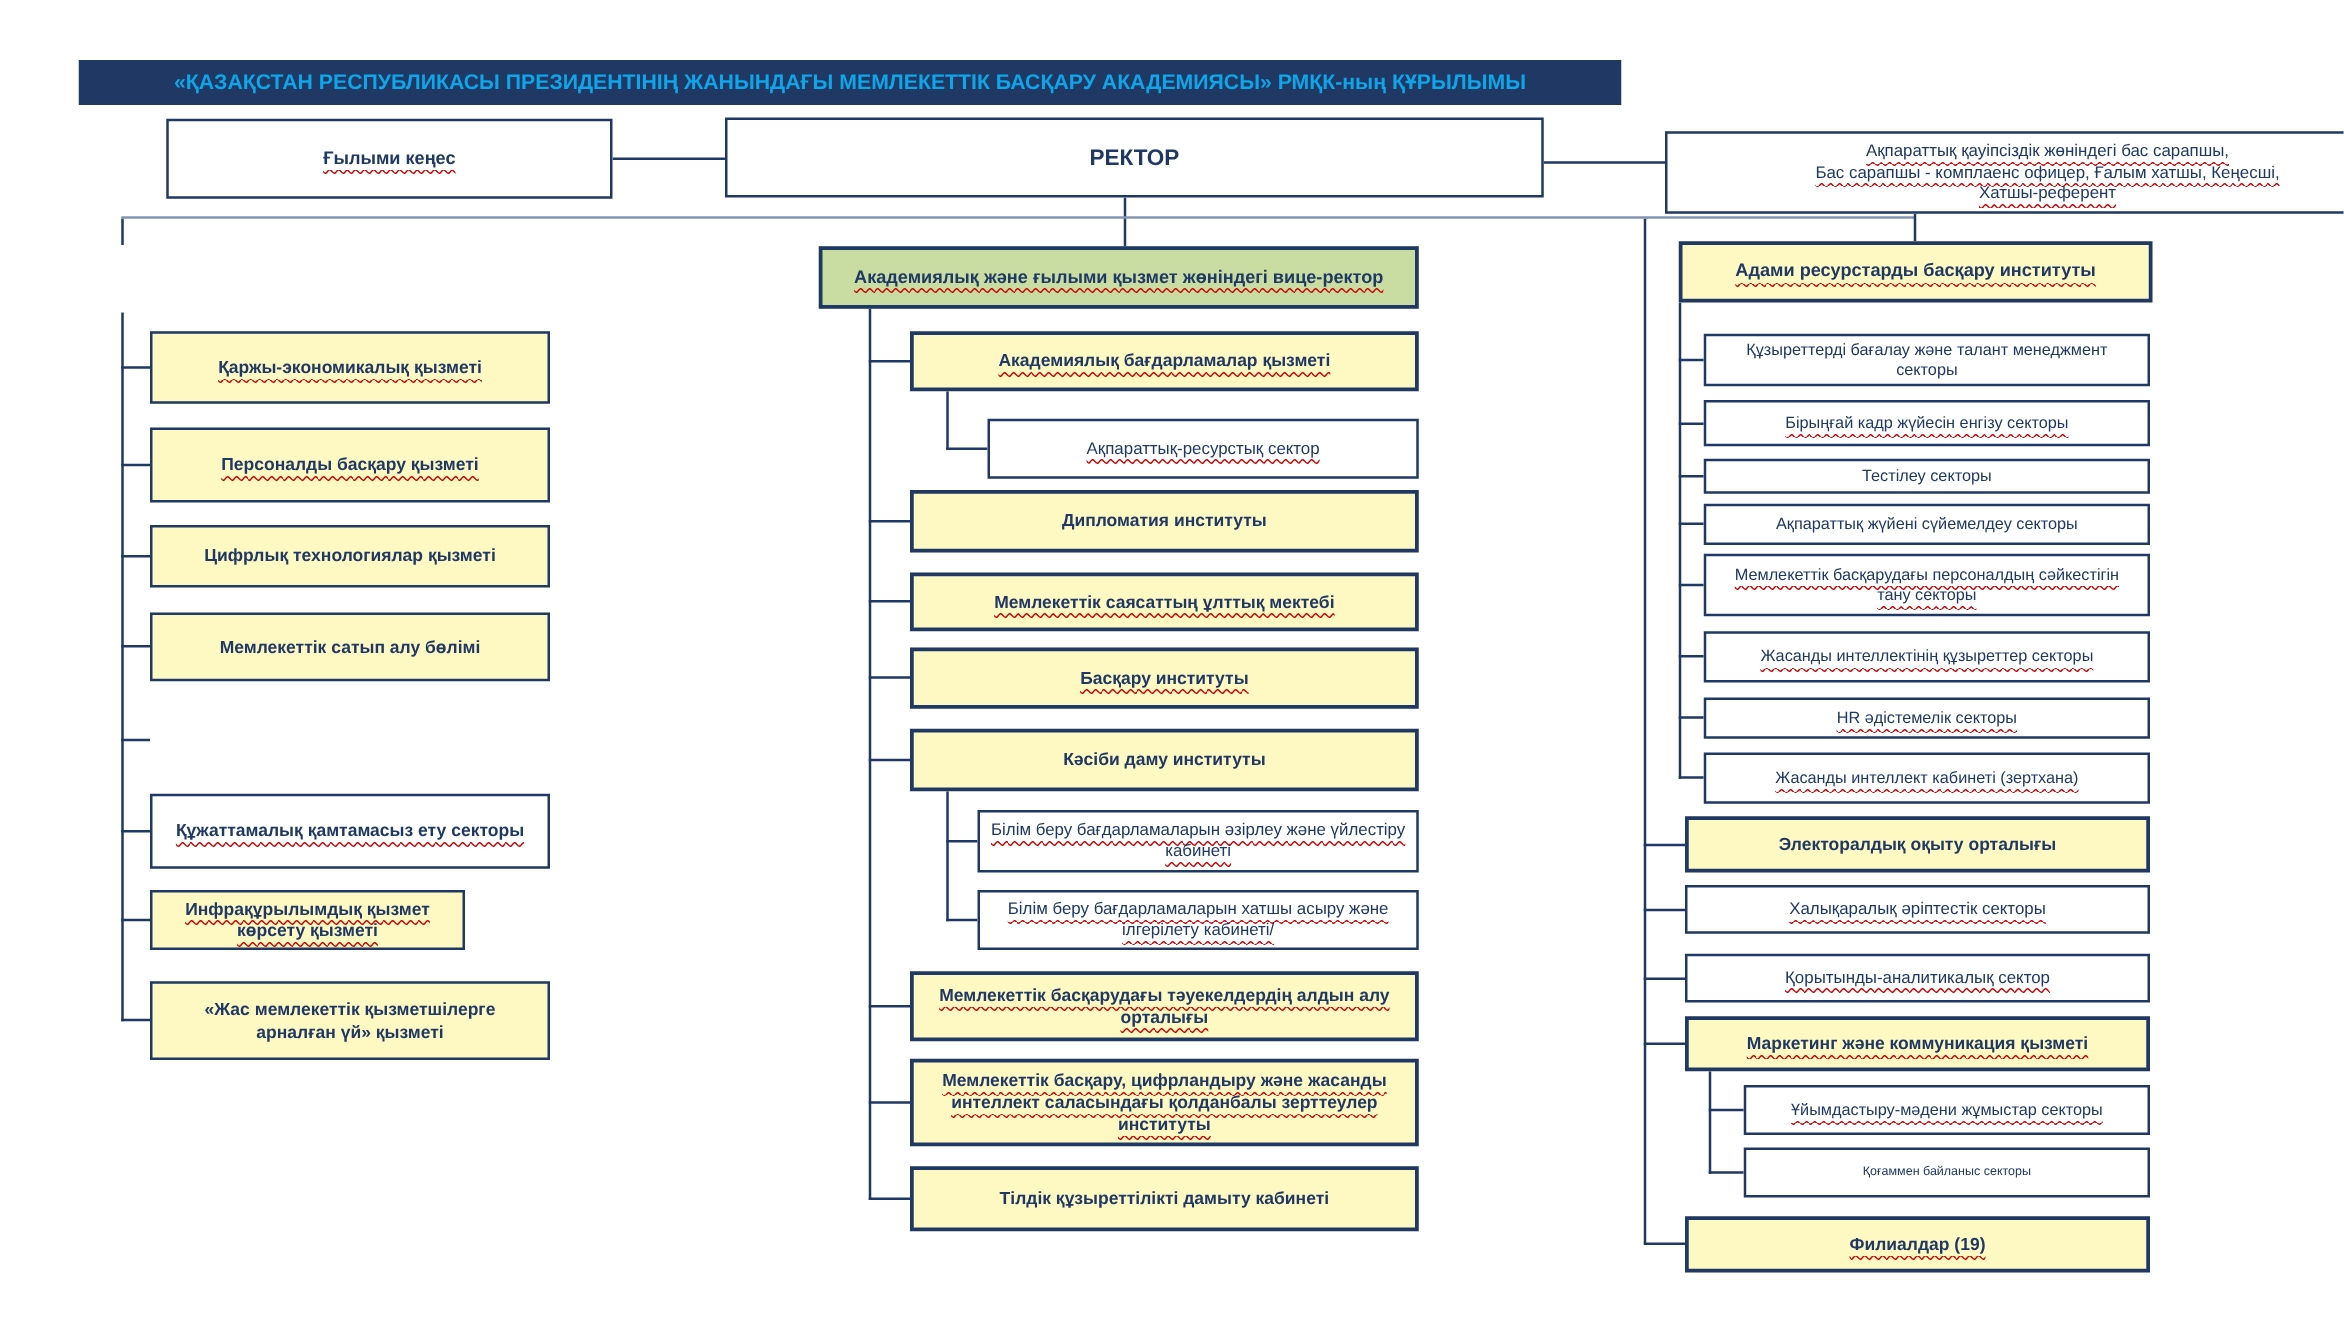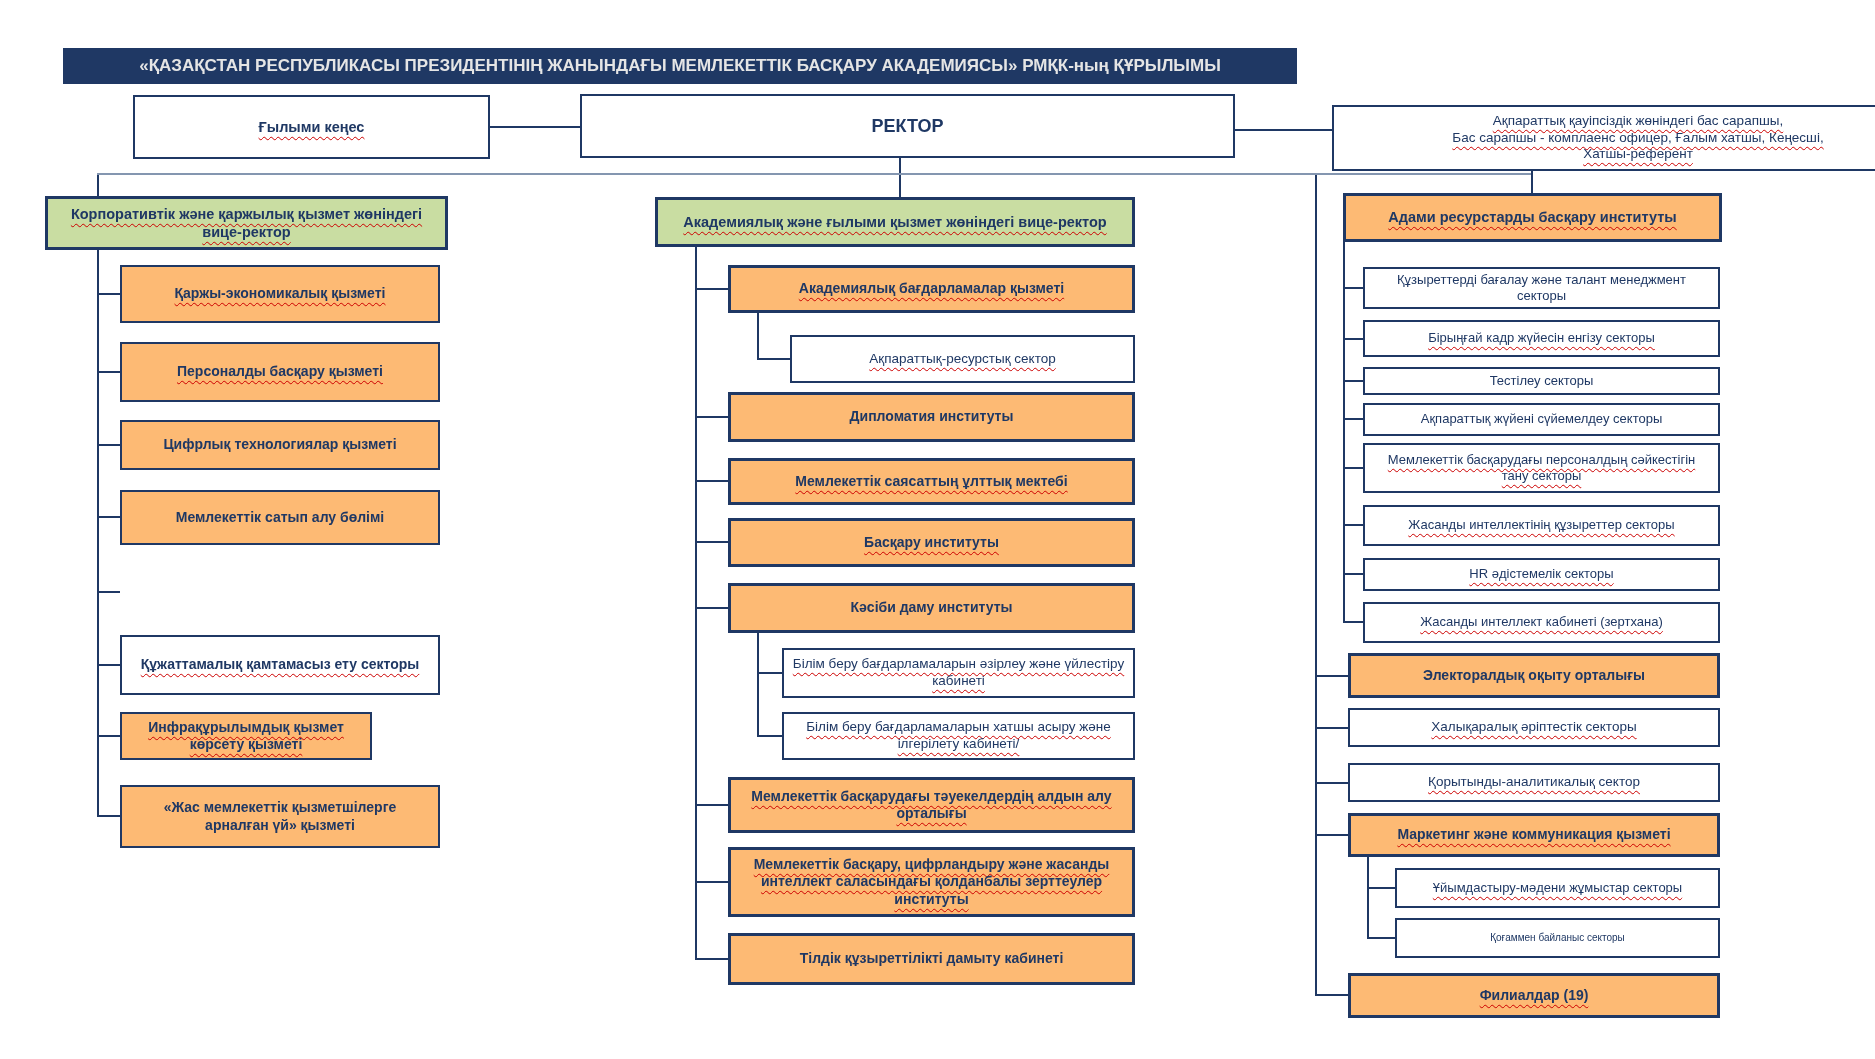--- a/index.html
+++ b/index.html
@@ -2,30 +2,30 @@
 <html><head>
 <meta charset="utf-8">
 <style>
   html,body { margin:0; padding:0; background:#ffffff; }
   .stage {
     position:relative; width:1875px; height:1059px; background:#ffffff;
     font-family:"Liberation Sans", sans-serif; overflow:hidden;
   }
   .titlebar {
     position:absolute; left:63px; top:48px; width:1234px; height:36px;
-    background:#1f3864; color:#e5e5e5; font-weight:bold; font-size:17px;
+    background:#1f3864; color:#0ea5e9; font-weight:bold; font-size:17px;
     display:flex; align-items:center; justify-content:center; text-align:center;
   }
   .box {
     position:absolute; box-sizing:border-box;
     display:flex; align-items:center; justify-content:center; text-align:center;
     color:#1f3864; background:#ffffff; border:2px solid #1f3864;
     line-height:1.25; padding:2px 8px;
   }
-  .blue  { background:#fdba74; }
+  .blue  { background:#fef9c3; }
   .green { background:#c9dda2; }
   .b     { font-weight:bold; }
   .bd3   { border-width:3px; }
   .pre   { white-space:pre-line; }
   .sq {
     text-decoration-line:underline;
     text-decoration-style:wavy;
     text-decoration-color:#cc0000;
     text-decoration-thickness:1px;
     text-underline-offset:4px;
@@ -101,23 +101,20 @@
   </div>
   <div class="box b" style="left:580px;top:94px;width:655px;height:64px;font-size:18px">
     <span>РЕКТОР</span>
   </div>
   <div class="box pre" style="left:1332px;top:105px;width:612px;height:66px;font-size:13.5px">
     <span class="sq pre">Ақпараттық қауіпсіздік жөніндегі бас сарапшы,
 Бас сарапшы - комплаенс офицер, Ғалым хатшы, Кеңесші,
 Хатшы-референт</span>
   </div>
 
-  <div class="box green b bd3" style="left:45px;top:196px;width:403px;height:54px;font-size:14.5px">
-    <span class="sq">Корпоративтік және қаржылық қызмет жөніндегі  вице-ректор</span>
-  </div>
   <div class="box blue b" style="left:120px;top:265px;width:320px;height:58px;font-size:14px">
     <span class="sq">Қаржы-экономикалық қызметі</span>
   </div>
   <div class="box blue b" style="left:120px;top:342px;width:320px;height:60px;font-size:14px">
     <span class="sq">Персоналды басқару қызметі</span>
   </div>
   <div class="box blue b" style="left:120px;top:420px;width:320px;height:50px;font-size:14px">
     <span>Цифрлық технологиялар қызметі</span>
   </div>
   <div class="box blue b" style="left:120px;top:490px;width:320px;height:55px;font-size:14px">

